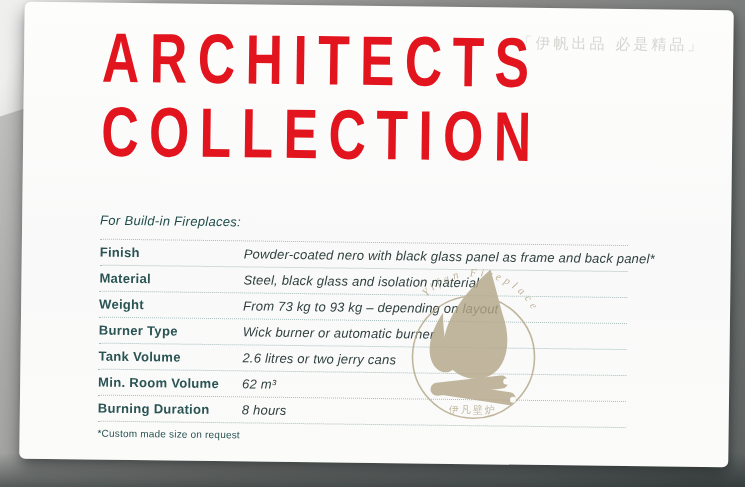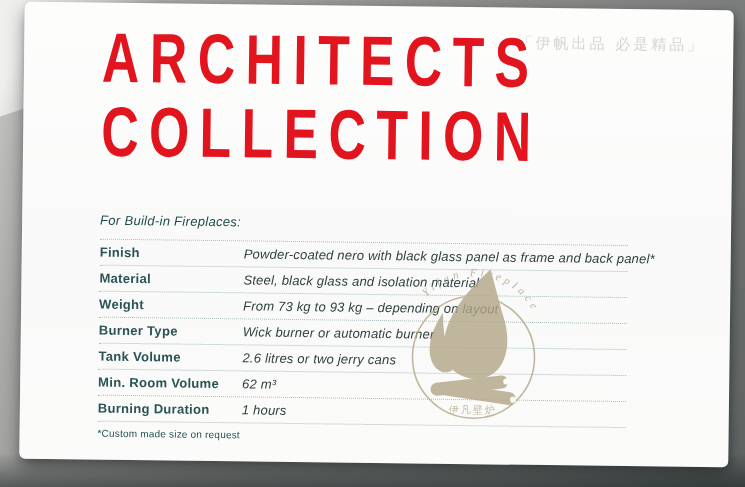--- a/index.html
+++ b/index.html
@@ -111,21 +111,21 @@
       <div class="spec-row">
         <span class="spec-label">Tank Volume</span>
         <span class="spec-value">2.6 litres or two jerry cans</span>
       </div>
       <div class="spec-row">
         <span class="spec-label">Min. Room Volume</span>
         <span class="spec-value">62 m³</span>
       </div>
       <div class="spec-row">
         <span class="spec-label">Burning Duration</span>
-        <span class="spec-value">1 hours</span>
+        <span class="spec-value">8 hours</span>
       </div>
     </div>
 
     <div class="footnote">*Custom made size on request</div>
 
     <svg class="logo" viewBox="0 0 186 158">
       <defs>
         <path id="arcTop" d="M 28 74 A 66 66 0 0 1 160 80" fill="none"></path>
       </defs>
 

